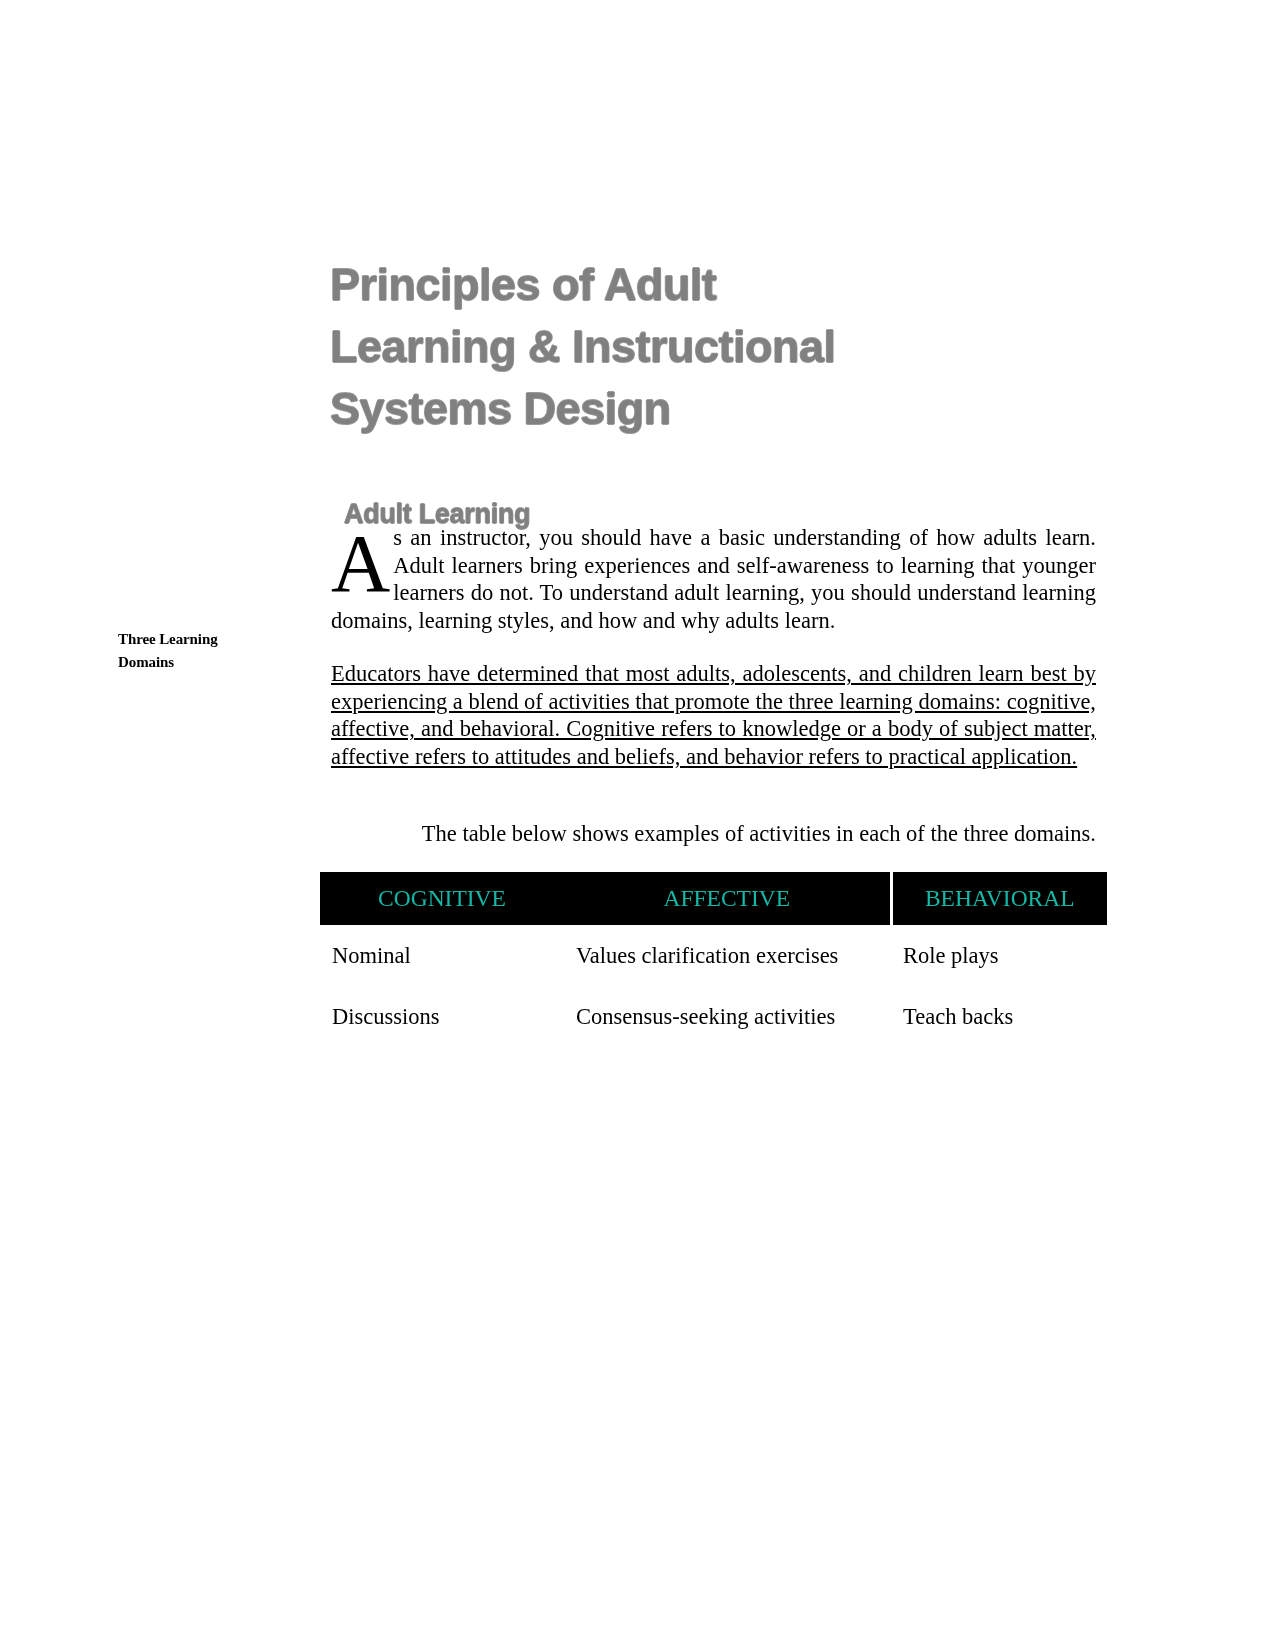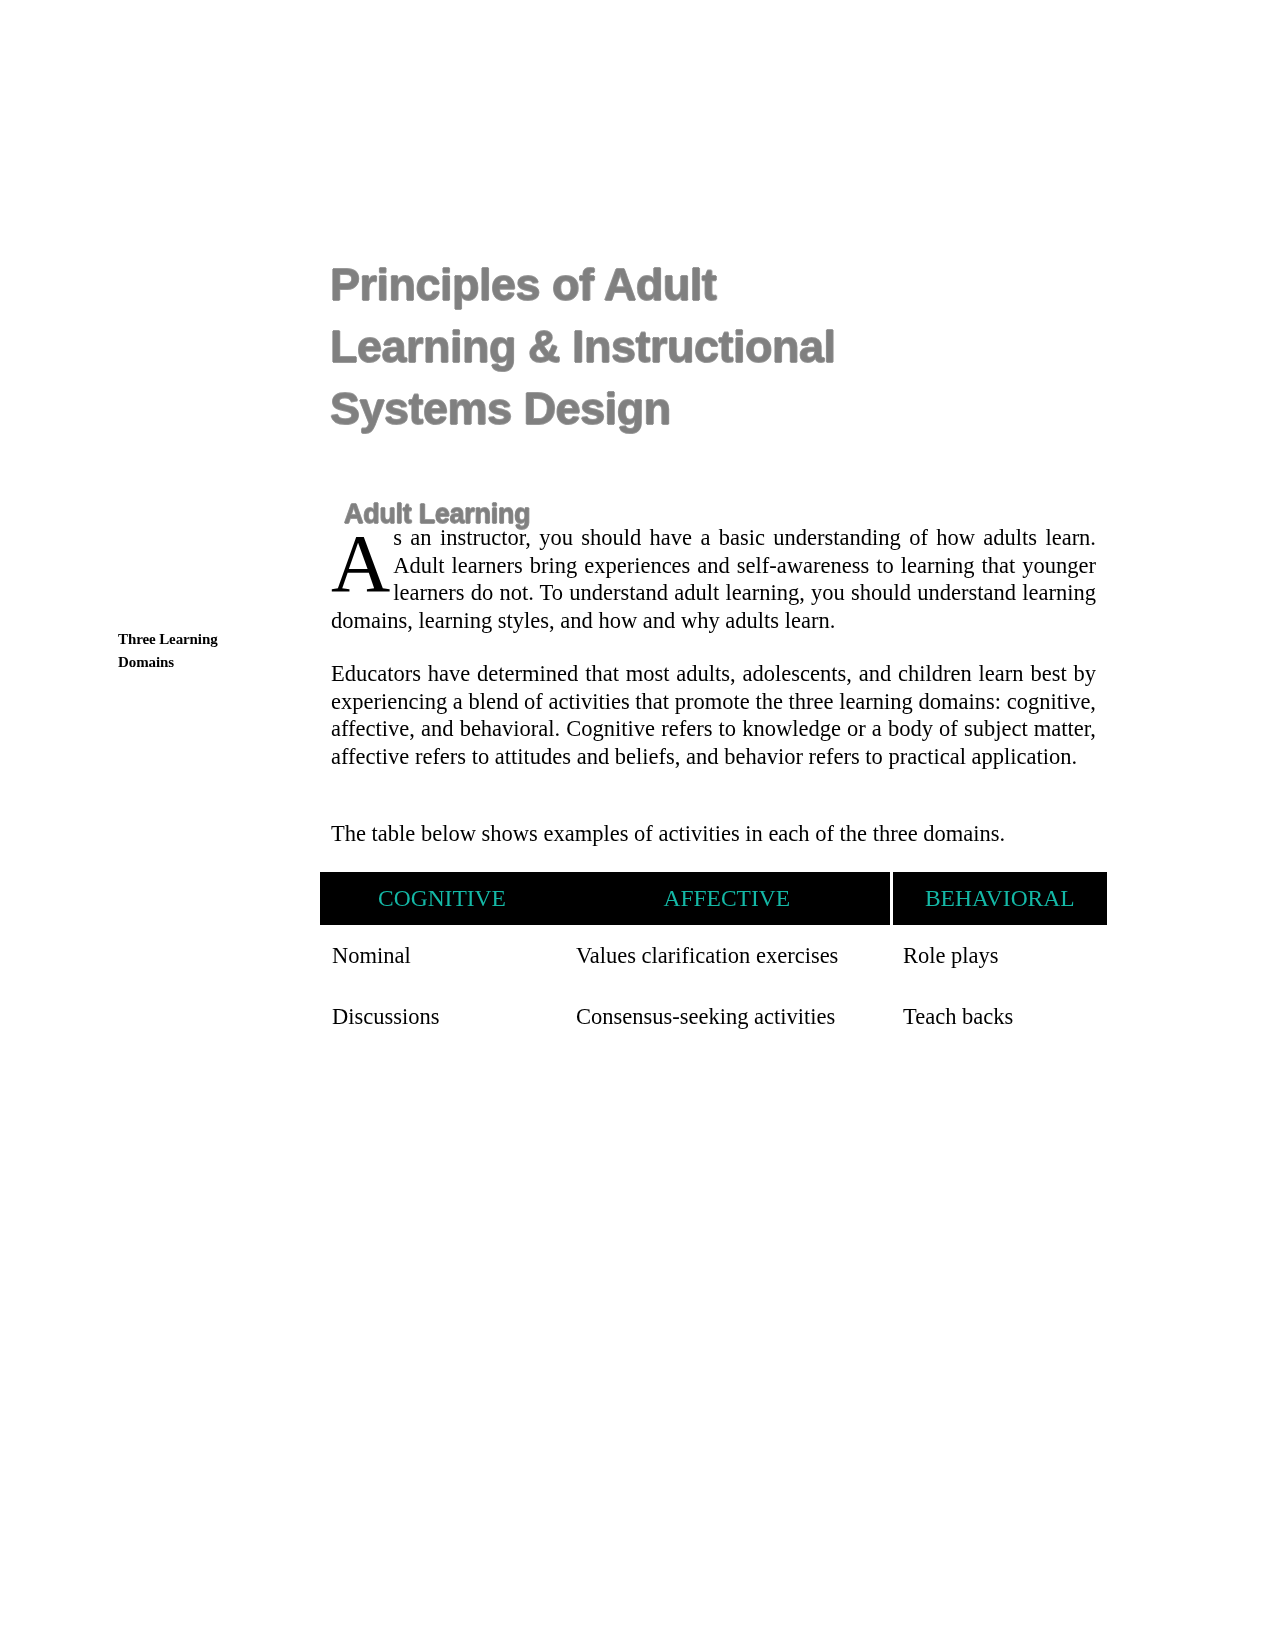--- a/index.html
+++ b/index.html
@@ -89,24 +89,24 @@
     width: 210px;
     font-family: Liberation Serif, serif;
     font-weight: bold;
     font-size: 15px;
     line-height: 23px;
     color: #000000;
     letter-spacing: -0.1px;
   }
   #label-three-domains span { display: block; }
 
-  #para-domains { top: 660px; }
+  #para-domains { top: 660px; text-decoration: underline; }
   #para-table-intro {
     top: 820px;
-    text-align: left;
+    text-align: right;
   }
 
   
   #domains-table {
     position: absolute;
     left: 320px;
     top: 872px;
     width: 787px;
     border-collapse: collapse;
     font-family: "Liberation Serif", "DejaVu Serif", serif;

